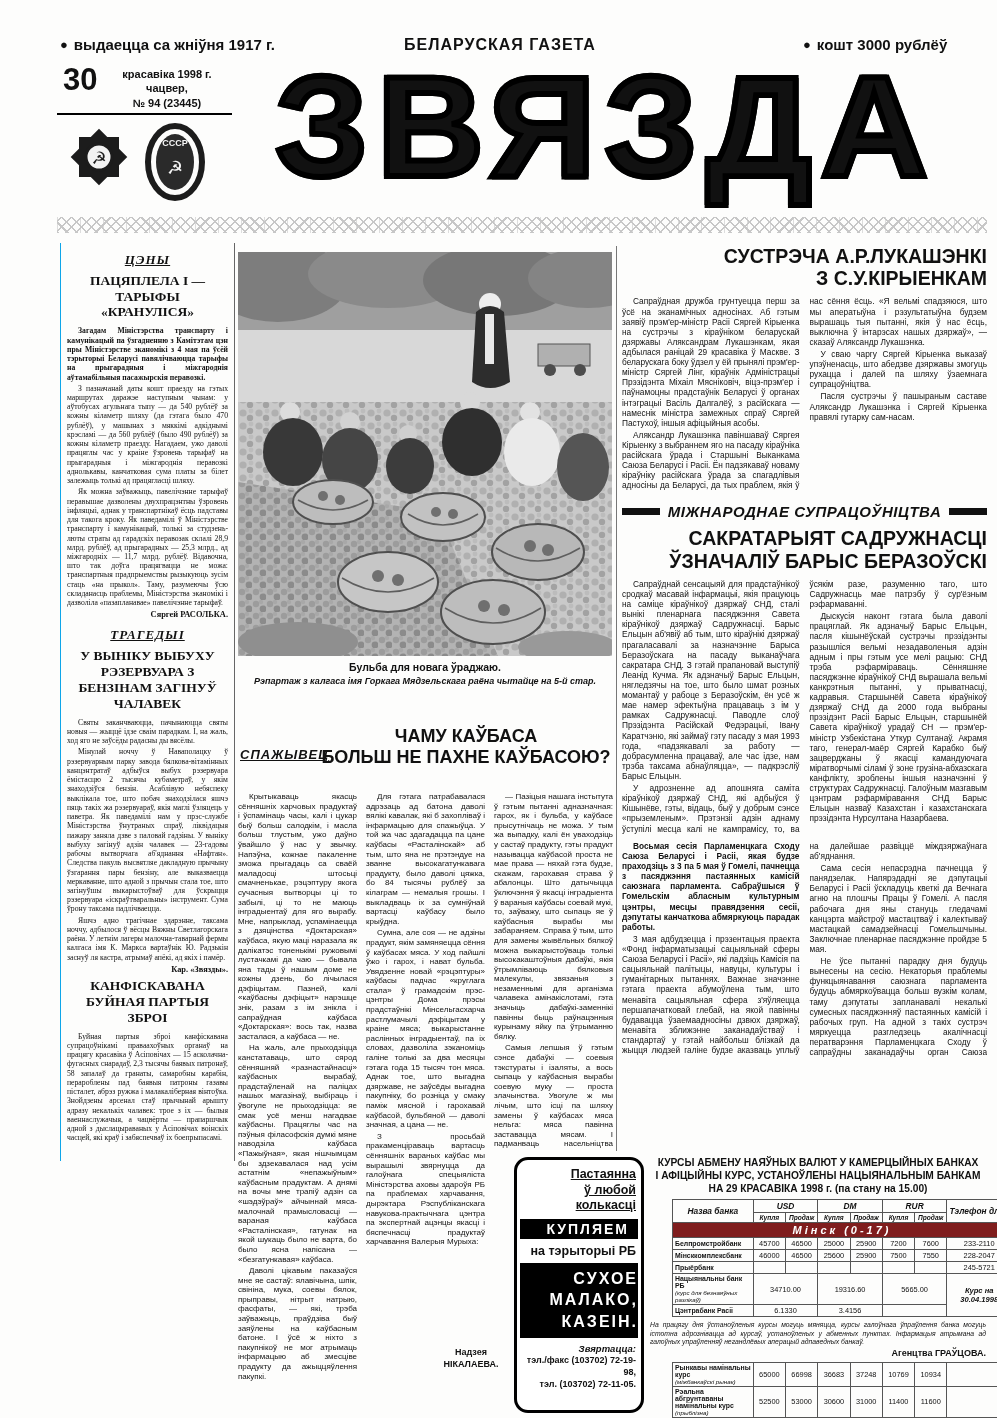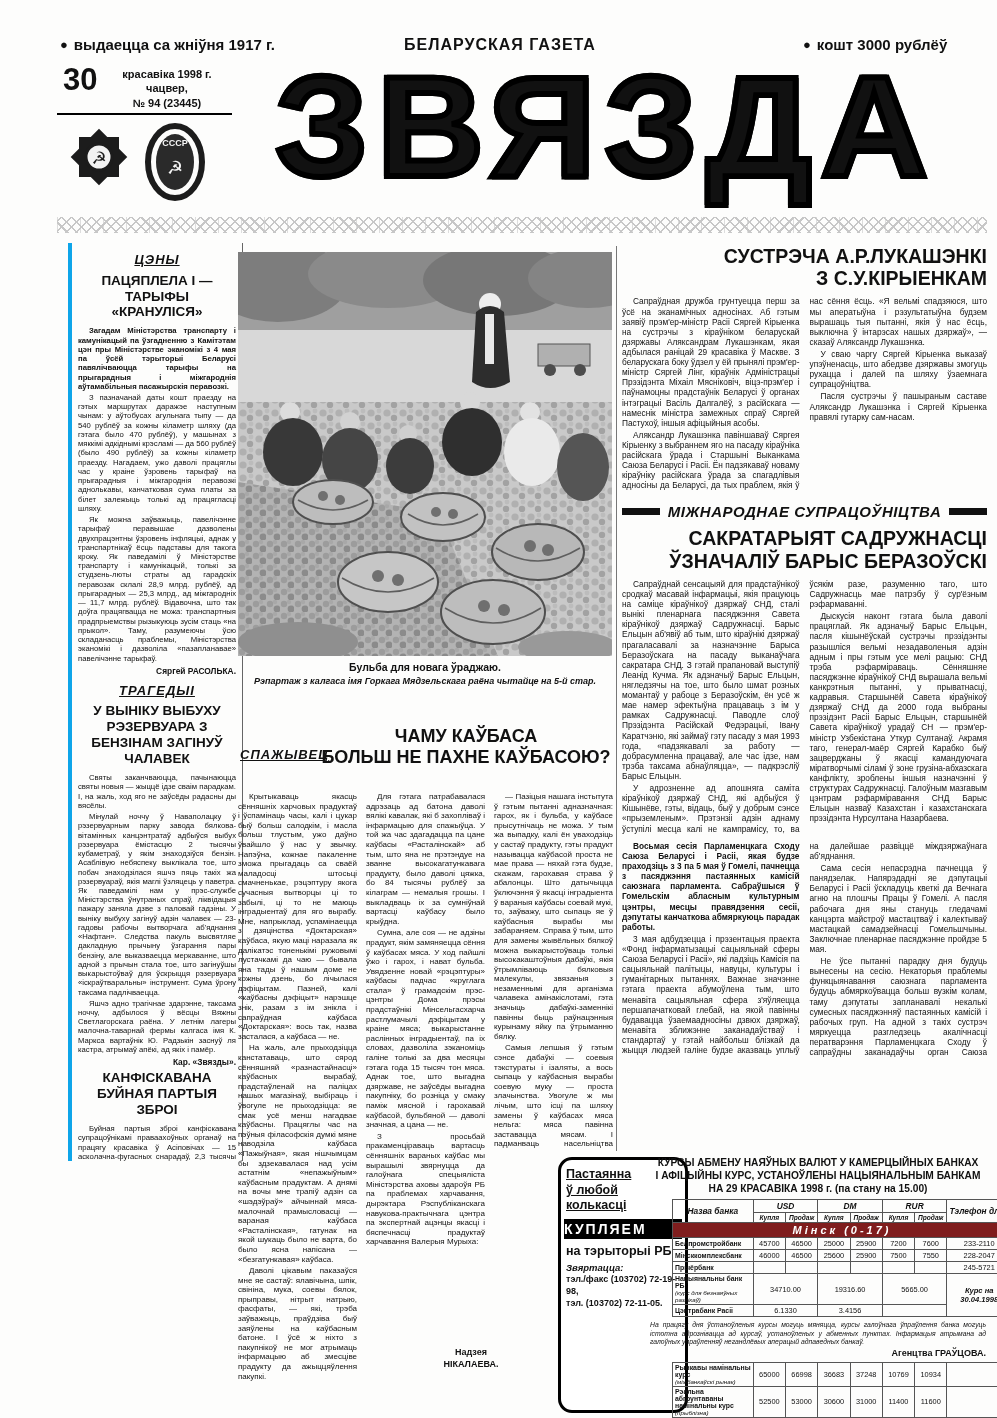--- a/index.html
+++ b/index.html
@@ -30,44 +30,44 @@
       repeating-linear-gradient(90deg,#ddd 0 1px,transparent 1px 23px);}
   
   .body-txt{font-size:8px;line-height:1.2;text-align:justify;}
   .body-txt p{margin:0 0 2px;text-indent:11px;}
   .sig{text-align:right;font-weight:bold;font-size:8.4px;margin-top:3px;text-indent:0;}
   .slabel{font-style:italic;font-weight:bold;text-decoration:underline;text-align:center;
           font-size:13px;letter-spacing:1px;margin:7px 0 5px;}
   .lh{font-weight:bold;text-align:center;font-size:13.5px;line-height:1.18;margin:3px 2px 6px;}
   .lead{font-weight:bold;}
   
-  .leftcol{position:absolute;left:68px;top:243px;width:175px;height:918px;
-           border-left:4px solid #0ea5e9;border-right:1px solid #666;padding:2px 6px;
-           box-sizing:border-box;overflow:hidden;font-size:7.7px;}
+  .leftcol{position:absolute;left:60px;top:243px;width:175px;height:918px;
+           border-left:1px solid #0ea5e9;border-right:1px solid #666;padding:2px 6px;
+           box-sizing:border-box;overflow:hidden;font-size:7.7px;font-family:Liberation Serif, serif;}
   .leftcol p{margin-bottom:2px;}
   
   .photo{position:absolute;left:238px;top:252px;width:374px;height:404px;background:#c4c4c4;}
   .cap1{position:absolute;left:238px;top:661px;width:374px;text-align:center;
         font-weight:bold;font-size:10.5px;}
   .cap2{position:absolute;left:238px;top:676px;width:374px;text-align:center;
         font-weight:bold;font-style:italic;font-size:9px;}
   .conslabel{position:absolute;left:240px;top:740px;}
   .constitle{position:absolute;left:320px;top:726px;width:292px;text-align:center;
              font-weight:bold;font-size:18px;line-height:1.15;}
   .conscols{position:absolute;left:238px;top:792px;width:376px;height:612px;display:flex;gap:9px;}
   .ccol{width:119px;overflow:hidden;position:relative;}
   .c3text{height:356px;overflow:hidden;}
   .cons-sig{position:absolute;left:428px;top:1347px;width:86px;background:#fdfdfc;
             font-weight:bold;font-size:9px;text-align:center;line-height:1.3;}
   
   .adbox{position:absolute;left:514px;top:1157px;width:130px;height:256px;background:#fff;
          border:3px solid #000;border-radius:14px;box-sizing:border-box;padding:7px 5px;
-         text-align:left;margin-left:44px;}
+         text-align:right;}
   .ad-u{font-weight:bold;text-decoration:underline;font-size:12.5px;line-height:1.25;}
-  .ad-black{background:#000;color:#fff;font-weight:bold;margin:5px -2px;padding:2px 0;}
+  .ad-black{background:#000;color:#fff;font-weight:bold;margin:5px -2px;padding:2px 9px;}
   .ad-buy{font-size:14px;letter-spacing:2px;}
   .ad-terr{font-weight:bold;font-size:12.5px;}
   .ad-prod{font-size:16px;line-height:1.35;letter-spacing:2px;padding:5px 0;}
   .ad-contact{font-weight:bold;font-style:italic;font-size:9.5px;margin-top:4px;}
   .ad-phone{font-weight:bold;font-size:9px;line-height:1.35;}
   
   .vrule{position:absolute;left:616px;top:246px;height:905px;border-left:1px solid #777;}
   .rightcol{position:absolute;left:622px;top:243px;width:365px;height:912px;overflow:hidden;}
   .rh{font-weight:bold;text-align:right;font-size:19.5px;line-height:1.14;margin:2px 0 7px;}
   .twocol{column-count:2;column-gap:10px;column-fill:auto;overflow:hidden;
@@ -252,20 +252,25 @@
   <div class="cons-sig">
     <div>Надзея</div>
     <div>НІКАЛАЕВА.</div>
   </div>
 
   <div class="adbox">
     <div class="ad-u">Пастаянна</div>
     <div class="ad-u">ў любой колькасці</div>
     <div class="ad-black ad-buy">КУПЛЯЕМ</div>
     <div class="ad-terr">на тэрыторыі РБ</div>
+    <div class="ad-black ad-prod">
+      <div>СУХОЕ</div>
+      <div>МАЛАКО,</div>
+      <div>КАЗЕІН.</div>
+    </div>
     <div class="ad-contact">Звяртацца:</div>
     <div class="ad-phone">тэл./факс (103702) 72-19-98,</div>
     <div class="ad-phone">тэл. (103702) 72-11-05.</div>
   </div>
 
   <div class="vrule"></div>
 
   <div class="rightcol">
     <div class="rh">
       <div>СУСТРЭЧА А.Р.ЛУКАШЭНКІ</div>

